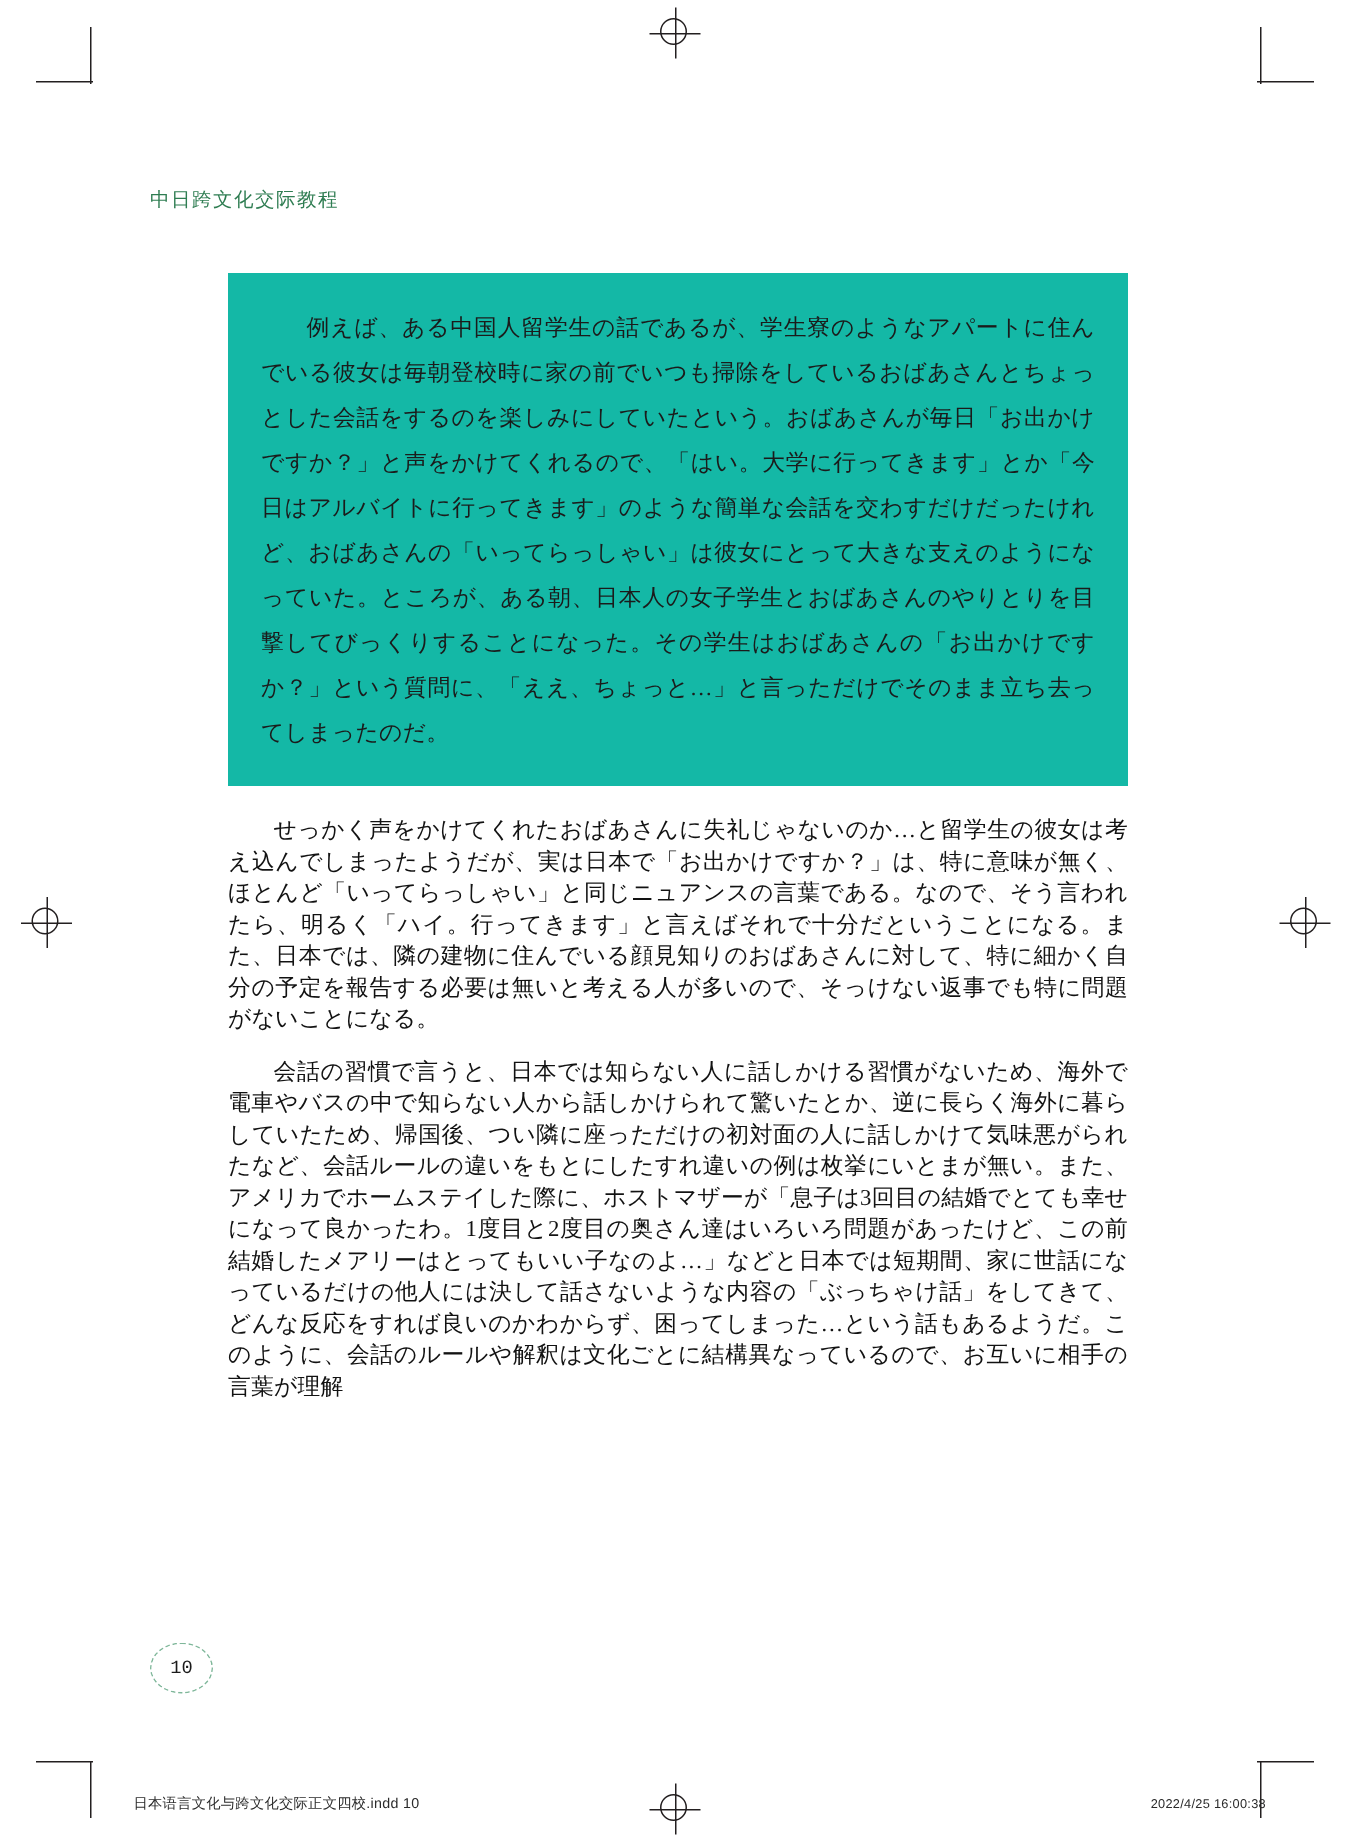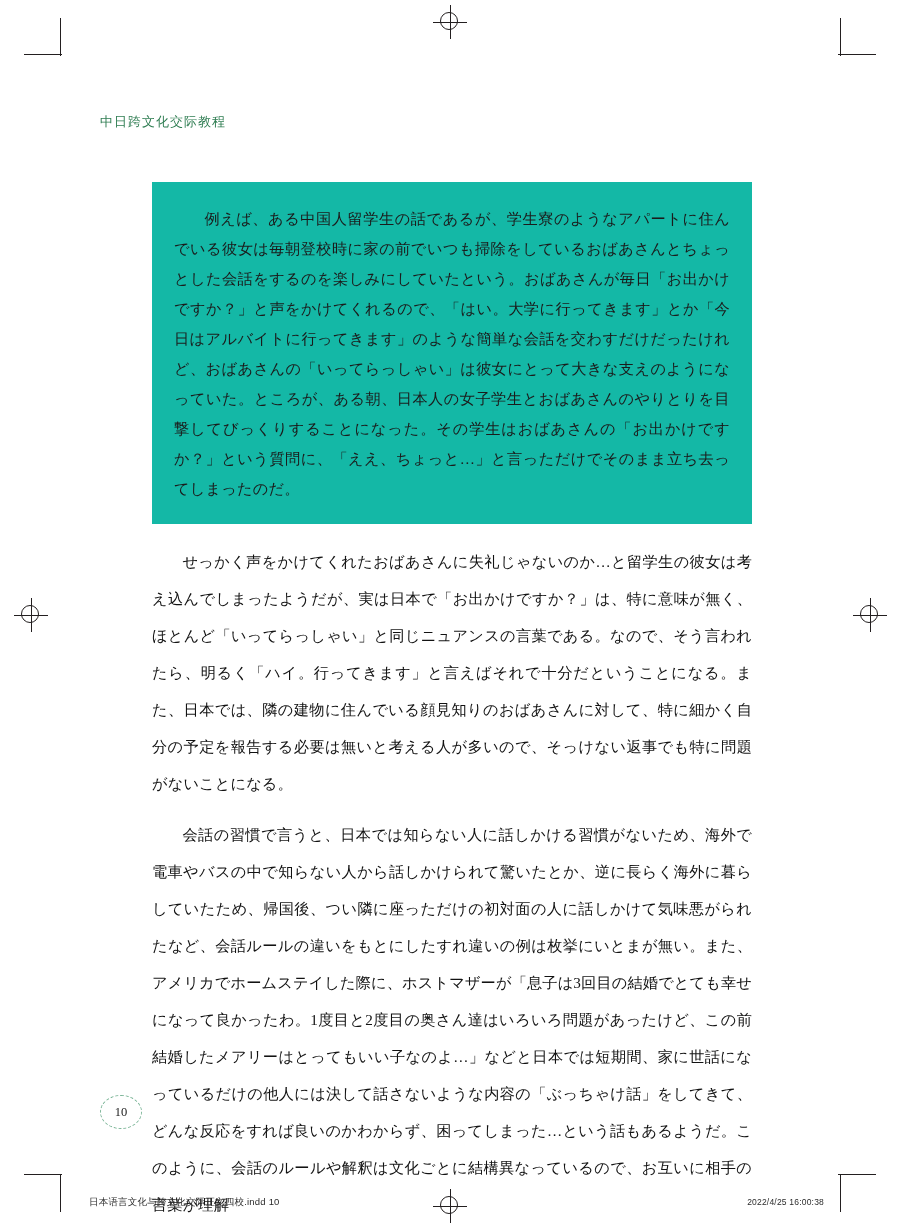--- a/index.html
+++ b/index.html
@@ -48,21 +48,21 @@
     position: absolute;
     left: 17px; top: 0;
     width: 1px; height: 34px;
     background: #231f20;
   }
 
   
   .running-head {
     position: absolute;
     left: 100px;
-    top: 113px;
+    top: 124px;
     font-family: "Liberation Sans", "DejaVu Sans", sans-serif;
     font-size: 13px;
     letter-spacing: 1px;
     color: #2f7d52;
   }
 
   
   .content {
     position: absolute;
     left: 152px;
@@ -84,21 +84,21 @@
     text-align: justify;
     text-justify: inter-character;
     text-indent: 2em;
     letter-spacing: 0.2px;
   }
 
   .body-para {
     margin: 0;
     padding-top: 14px;
     font-size: 15.2px;
-    line-height: 37px;
+    line-height: 21px;
     color: #121212;
     text-align: justify;
     text-justify: inter-character;
     text-indent: 2em;
     letter-spacing: 0.15px;
   }
   .body-para.first { padding-top: 19px; }
 
   
   .folio {
@@ -106,38 +106,38 @@
     left: 100px;
     top: 1095px;
     width: 42px;
     height: 34px;
     border: 1px dashed #7fb79a;
     border-radius: 50%;
     box-sizing: border-box;
     display: flex;
     align-items: center;
     justify-content: center;
-    font-family: Liberation Serif, serif;
+    font-family: Liberation Mono, monospace;
     font-size: 12.5px;
     color: #1a1a1a;
   }
 
   
   .slug-left {
     position: absolute;
     left: 89px;
     top: 1196px;
     font-family: "Liberation Sans", "DejaVu Sans", sans-serif;
     font-size: 9.5px;
     color: #2b2b2b;
     letter-spacing: 0.2px;
   }
   .slug-right {
     position: absolute;
-    right: 76px;
+    right: 56px;
     top: 1197px;
     font-family: "Liberation Sans", "DejaVu Sans", sans-serif;
     font-size: 8.5px;
     color: #2b2b2b;
     letter-spacing: 0.2px;
     text-align: right;
   }
 </style>
 </head>
 <body>

